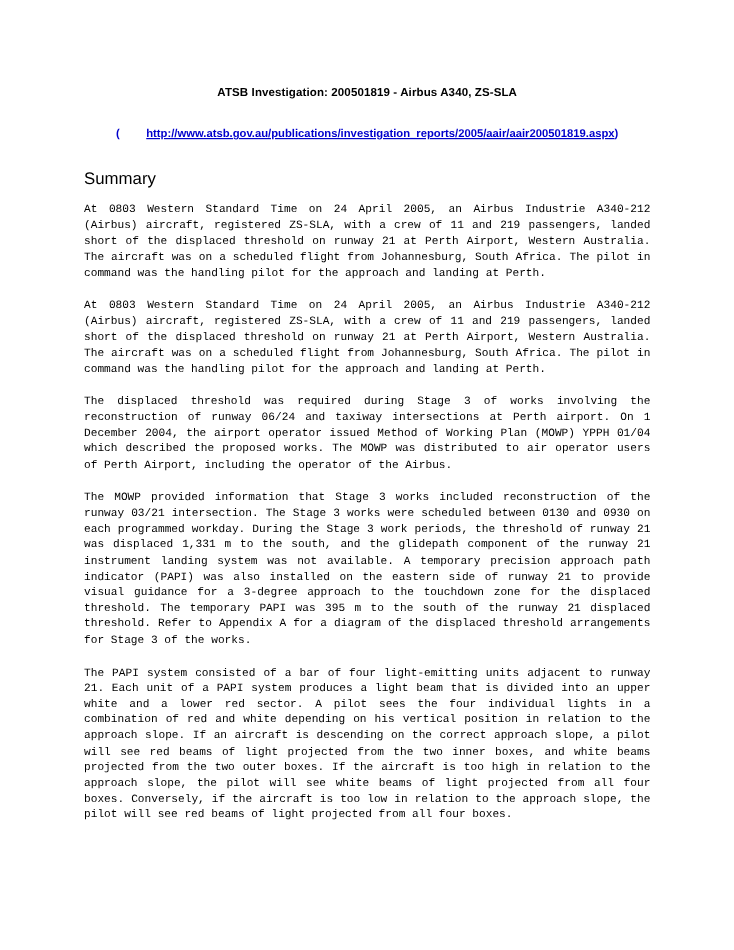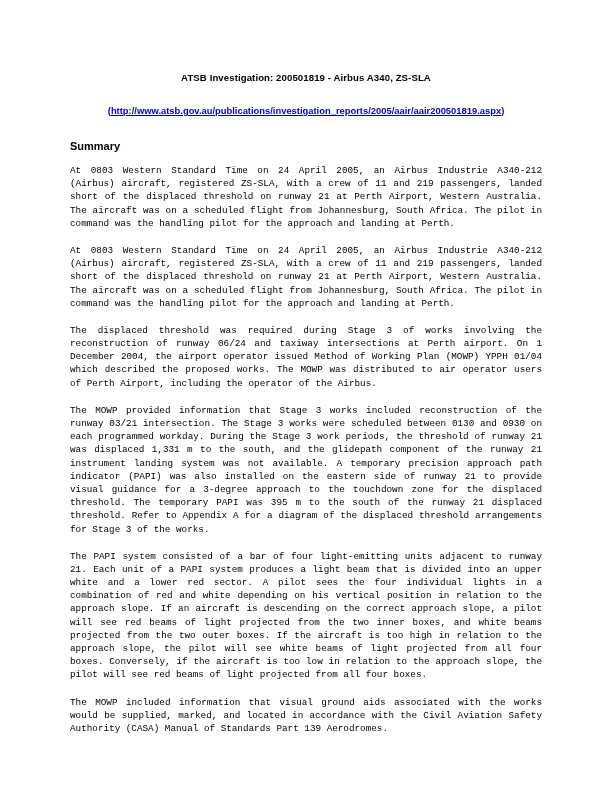--- a/index.html
+++ b/index.html
@@ -30,27 +30,28 @@
   .url-line {
     font-size: 9.4px;
     font-weight: bold;
     text-align: center;
     margin: 0 0 24px 0;
     word-break: break-all;
   }
   .url-line a {
     color: #0000cc;
     text-decoration: underline;
+    padding-left: 22px;
   }
   .url-paren {
     color: #0000cc;
   }
   h2.section {
-    font-size: 11px;
-    font-weight: bold;
+    font-size: 14px;
+    font-weight: normal;
     margin: 0 0 12px 0;
   }
   p.body {
     font-size: 9.3px;
     line-height: 1.42;
     text-align: justify;
     margin: 0 0 14px 0;
     font-family: Liberation Mono, monospace;
   }
   p.body.last {
@@ -77,16 +78,15 @@
   <div class="section-block">
     <h2 class="section">Summary</h2>
     <p class="body gap-after">At 0803 Western Standard Time on 24 April 2005, an Airbus Industrie A340-212 (Airbus) aircraft, registered ZS-SLA, with a crew of 11 and 219 passengers, landed short of the displaced threshold on runway 21 at Perth Airport, Western Australia. The aircraft was on a scheduled flight from Johannesburg, South Africa. The pilot in command was the handling pilot for the approach and landing at Perth.</p>
   </div>
 
   <div class="section-block">
     <p class="body gap-after">At 0803 Western Standard Time on 24 April 2005, an Airbus Industrie A340-212 (Airbus) aircraft, registered ZS-SLA, with a crew of 11 and 219 passengers, landed short of the displaced threshold on runway 21 at Perth Airport, Western Australia. The aircraft was on a scheduled flight from Johannesburg, South Africa. The pilot in command was the handling pilot for the approach and landing at Perth.</p>
     <p class="body gap-after">The displaced threshold was required during Stage 3 of works involving the reconstruction of runway 06/24 and taxiway intersections at Perth airport. On 1 December 2004, the airport operator issued Method of Working Plan (MOWP) YPPH 01/04 which described the proposed works. The MOWP was distributed to air operator users of Perth Airport, including the operator of the Airbus.</p>
     <p class="body gap-after">The MOWP provided information that Stage 3 works included reconstruction of the runway 03/21 intersection. The Stage 3 works were scheduled between 0130 and 0930 on each programmed workday. During the Stage 3 work periods, the threshold of runway 21 was displaced 1,331 m to the south, and the glidepath component of the runway 21 instrument landing system was not available. A temporary precision approach path indicator (PAPI) was also installed on the eastern side of runway 21 to provide visual guidance for a 3-degree approach to the touchdown zone for the displaced threshold. The temporary PAPI was 395 m to the south of the runway 21 displaced threshold. Refer to Appendix A for a diagram of the displaced threshold arrangements for Stage 3 of the works.</p>
     <p class="body gap-after">The PAPI system consisted of a bar of four light-emitting units adjacent to runway 21. Each unit of a PAPI system produces a light beam that is divided into an upper white and a lower red sector. A pilot sees the four individual lights in a combination of red and white depending on his vertical position in relation to the approach slope. If an aircraft is descending on the correct approach slope, a pilot will see red beams of light projected from the two inner boxes, and white beams projected from the two outer boxes. If the aircraft is too high in relation to the approach slope, the pilot will see white beams of light projected from all four boxes. Conversely, if the aircraft is too low in relation to the approach slope, the pilot will see red beams of light projected from all four boxes.</p>
-    <p class="body last">The MOWP included information that visual ground aids associated with the works would be supplied, marked, and located in accordance with the Civil Aviation Safety Authority (CASA) Manual of Standards Part 139 Aerodromes.</p>
   </div>
 
 </div>
 
 </body></html>

